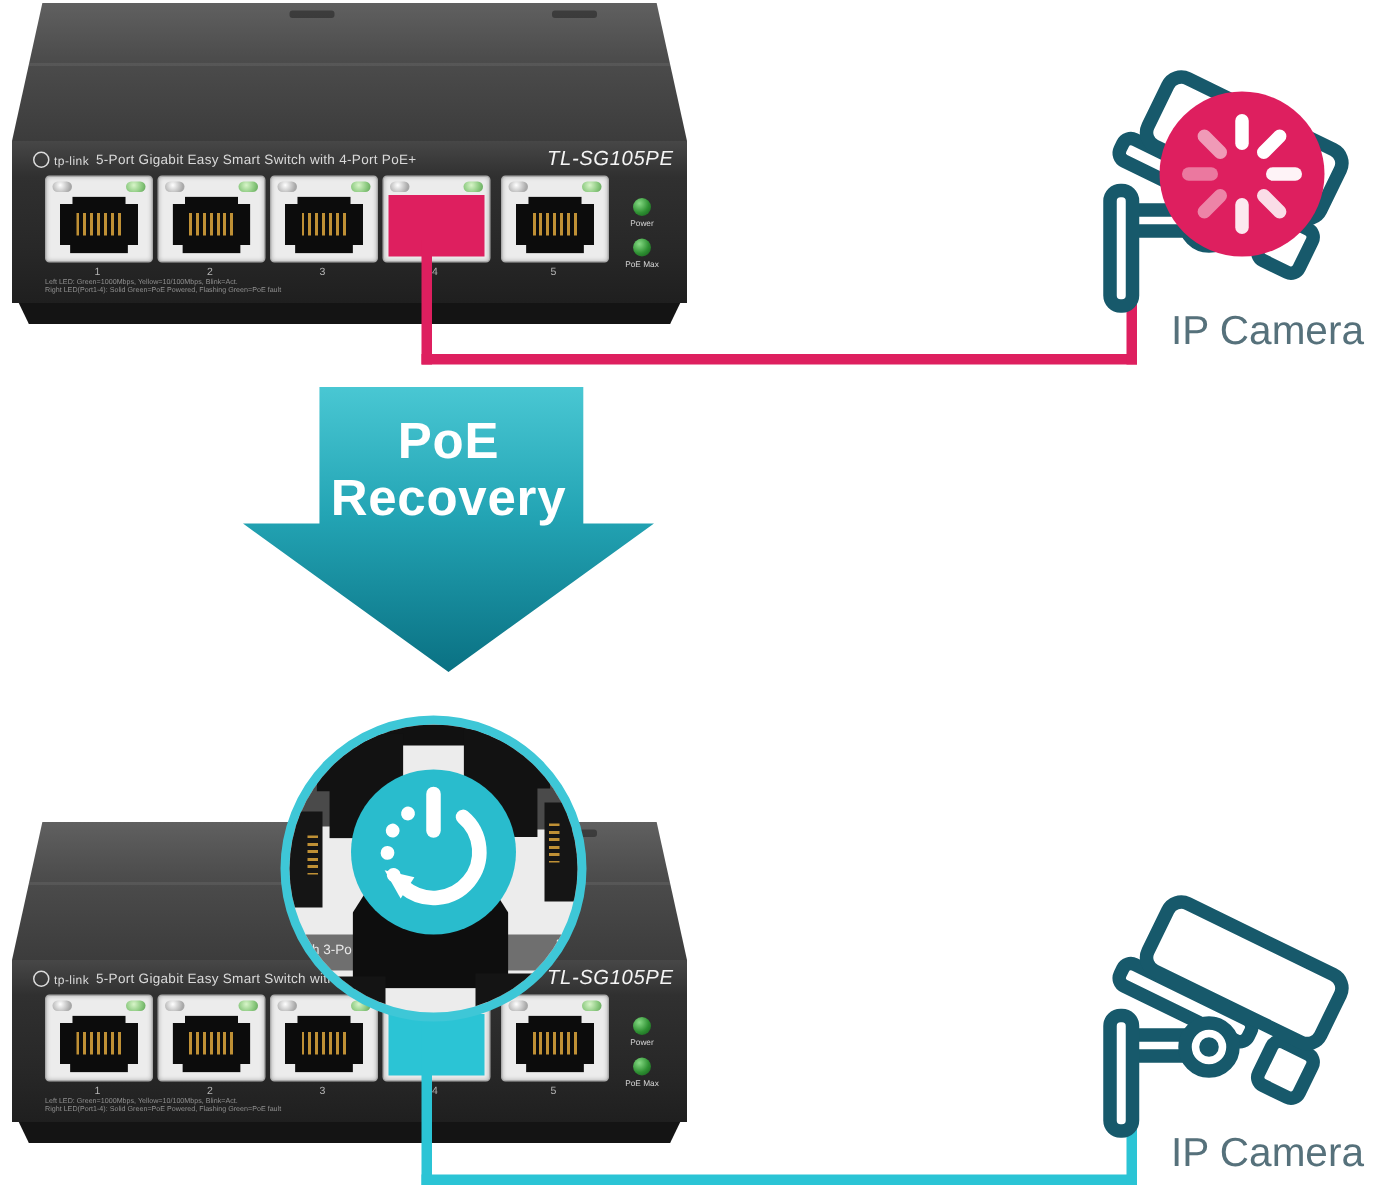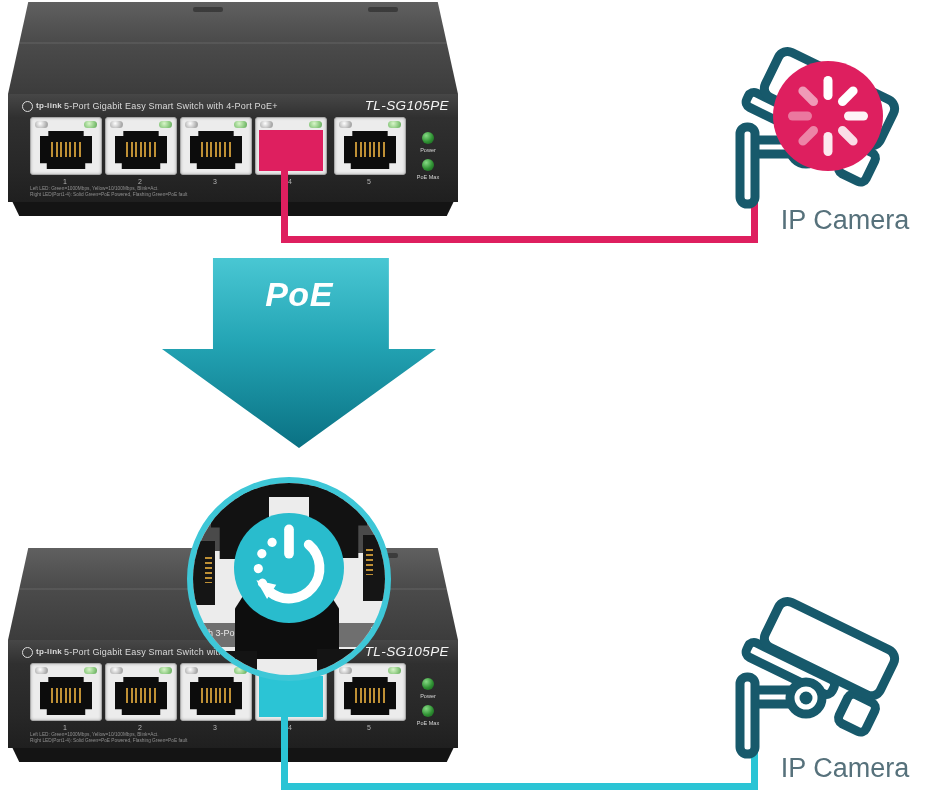--- a/index.html
+++ b/index.html
@@ -11,22 +11,22 @@
   .sw-top{position:absolute;left:0;top:0;width:100%;height:92px;
           clip-path:polygon(4.5% 0,95.5% 0,100% 100%,0 100%);
           background:linear-gradient(180deg,#606060 0%,#4c4c4c 40%,#3c3c3c 100%);}
   .sw-top .seam-h{position:absolute;left:2%;right:2%;top:44%;height:2px;background:rgba(255,255,255,.07);}
   .sw-top .notch{position:absolute;top:5px;width:30px;height:5px;background:rgba(0,0,0,.35);border-radius:2px;}
   .sw-front{position:absolute;left:0;top:92px;width:100%;height:108px;
             background:linear-gradient(180deg,#474747 0%,#303030 22%,#272727 70%,#1f1f1f 100%);}
   .sw-base{position:absolute;left:0;top:200px;width:100%;height:14px;background:#141414;
            clip-path:polygon(1% 0,99% 0,97.5% 100%,2.5% 100%);
            box-shadow:0 6px 10px rgba(0,0,0,.2);}
-  .sw-logo{position:absolute;left:14px;top:7px;display:flex;align-items:flex-start;gap:3px;color:#dcdcdc;
-           font-size:8px;font-weight:bold;letter-spacing:.3px;}
+  .sw-logo{position:absolute;left:14px;top:7px;display:flex;align-items:flex-end;gap:3px;color:#dcdcdc;
+           font-size:8px;font-weight:normal;letter-spacing:.3px;}
   .logo-mark{width:9px;height:9px;border:1.5px solid #dcdcdc;border-radius:50%;display:inline-block;}
   .sw-title{position:absolute;left:56px;top:7px;font-size:9px;color:#d9d9d9;letter-spacing:.2px;white-space:nowrap;}
   .sw-model{position:absolute;right:9px;top:4px;font-size:13.5px;color:#f4f4f4;font-weight:normal;font-style:italic;letter-spacing:.4px;}
   .port{position:absolute;top:23px;width:70px;height:56px;background:#ececec;border:1px solid #a9a9a9;
         border-radius:3px;box-shadow:inset 0 0 3px rgba(0,0,0,.25);}
   .led{position:absolute;top:3px;width:13px;height:7px;border-radius:4px;}
   .led-l{left:4px;background:radial-gradient(circle at 40% 35%,#ffffff,#a8a8a8 75%);}
   .led-r{right:4px;background:radial-gradient(circle at 40% 35%,#d8f5c9,#8bc97f 60%,#5fa356);}
   .jack{position:absolute;left:50%;transform:translateX(-50%);top:13px;width:52px;height:38px;background:#0c0c0c;
         clip-path:polygon(16% 0,84% 0,84% 13%,100% 13%,100% 85%,87% 85%,87% 100%,13% 100%,13% 85%,0 85%,0 13%,16% 13%);}
@@ -45,21 +45,21 @@
 
   
   .cable{position:absolute;z-index:2;}
   .pink{background:#de1f5f;}
   .teal{background:#2bc4d5;}
 
   
   .poe-arrow{position:absolute;left:162px;top:258px;width:274px;height:190px;z-index:3;
        background:linear-gradient(180deg,#49c7d3 0%,#23a4b4 45%,#0a7183 100%);
        clip-path:polygon(18.6% 0,82.8% 0,82.8% 47.9%,100% 47.9%,50% 100%,0 47.9%,18.6% 47.9%);
-       display:flex;flex-direction:column;align-items:center;padding-top:17px;box-sizing:border-box;font-style:italic;}
+       display:flex;flex-direction:column;align-items:center;padding-top:17px;box-sizing:border-box;}
   .poe-arrow span{color:#ffffff;font-weight:bold;font-size:34px;line-height:38px;letter-spacing:.5px;}
 
   
   .camera{position:absolute;left:726px;width:195px;height:175px;z-index:3;}
   .cam-label{position:absolute;left:760px;width:170px;text-align:center;font-size:27px;color:#56717b;z-index:3;}
 
   
   .magnifier{position:absolute;left:187px;top:477px;width:192px;height:192px;border:6px solid #3ec7d7;
              border-radius:50%;background:#ececec;overflow:hidden;z-index:4;}
   .mag-in{position:absolute;}
@@ -180,20 +180,21 @@
       <rect x="-4.5" y="-40" width="9" height="24" rx="4.5" transform="translate(102,76) rotate(225)" opacity="0.45"></rect>
       <rect x="-4.5" y="-40" width="9" height="24" rx="4.5" transform="translate(102,76) rotate(270)" opacity="0.4"></rect>
       <rect x="-4.5" y="-40" width="9" height="24" rx="4.5" transform="translate(102,76) rotate(315)" opacity="0.55"></rect>
     </g>
   </g>
 </svg>
 <div class="cam-label" style="top:205px;">IP Camera</div>
 
 <div class="poe-arrow">
   <span>PoE</span>
+  <span>Recovery</span>
 </div>
 
 <div class="switch" style="top:548px;">
   <div class="sw-top">
     <div class="seam-h"></div>
     <div class="notch" style="left:185px;"></div>
     <div class="notch" style="left:360px;"></div>
   </div>
   <div class="sw-front">
     <div class="sw-logo">

